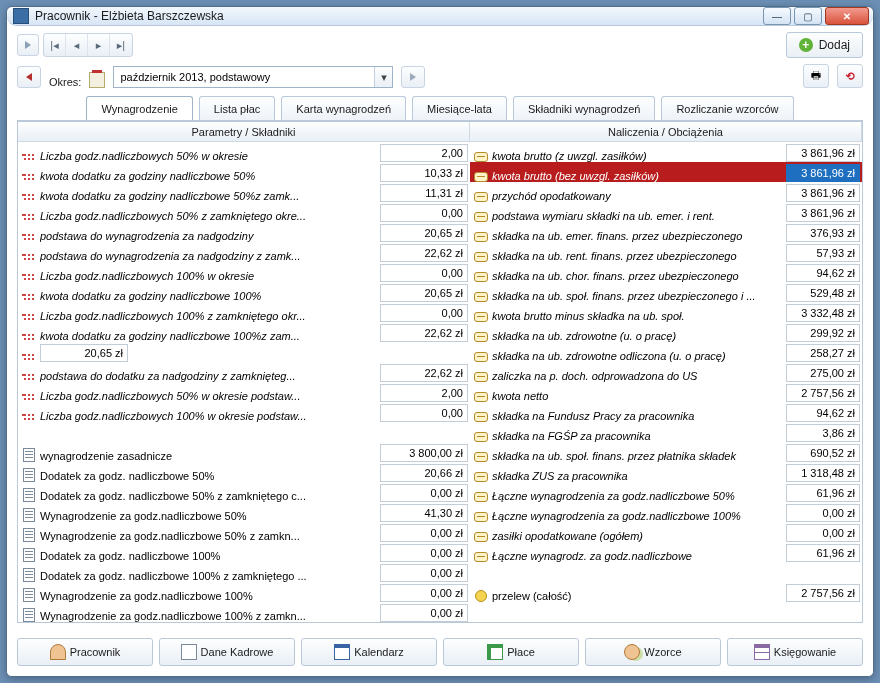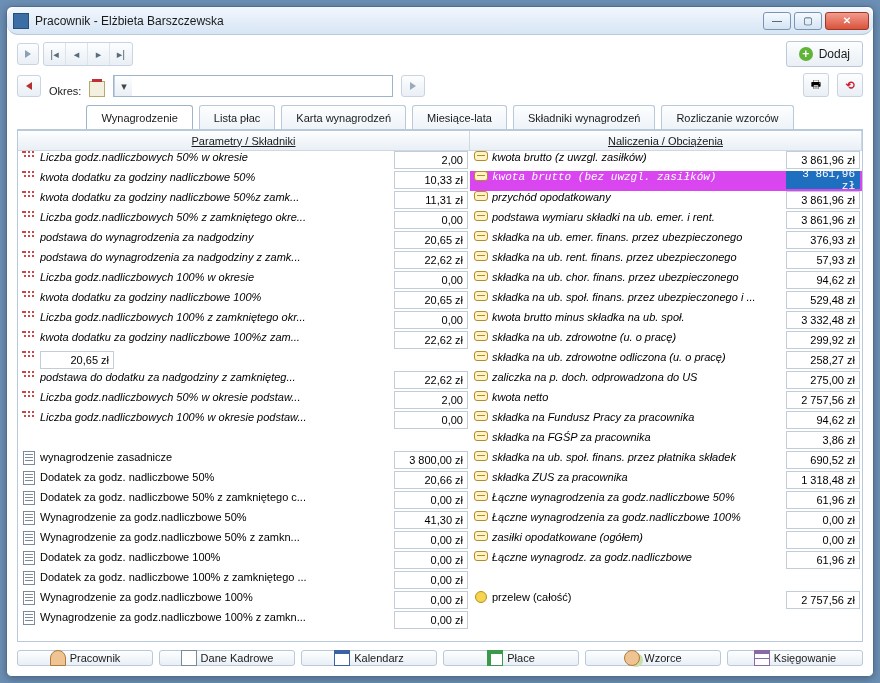--- a/index.html
+++ b/index.html
@@ -40,52 +40,52 @@
 
   
   .tabs { padding:0 18px; display:flex; gap:6px; justify-content:center; }
   .tab { height:24px; padding:0 14px; border:1px solid #b9c9da; border-bottom:none; border-radius:3px 3px 0 0; background:linear-gradient(#fdfefe,#eef3f9); display:flex; align-items:center; color:#1a1a1a; cursor:pointer; }
   .tab.active { background:#fff; font-weight:normal; border-color:#9fb4c9; position:relative; z-index:2; }
   .tab-underline { height:1px; background:#b9c9da; margin:0 10px; }
 
   
   .grid-wrap { flex:1; display:flex; flex-direction:column; border:1px solid #b9c9da; margin:0 10px; background:#fff; overflow:hidden; }
   .grid-head { display:flex; height:20px; background:linear-gradient(#fdfefe,#e9eff6); border-bottom:1px solid #cfd9e4; }
-  .grid-head > div { display:flex; align-items:center; justify-content:center; border-right:1px solid #cfd9e4; color:#1a1a1a;text-decoration:underline; }
+  .grid-head > div { display:flex; align-items:center; justify-content:center; border-right:1px solid #cfd9e4; color:#1a1a1a; }
   .gh-left { width:452px; }
   .gh-right { flex:1; }
 
   .grid-body { flex:1; overflow:auto; }
   .cols { display:flex; }
   .col-left { width:452px; }
   .col-right { flex:1; }
 
-  .row { display:flex; align-items:flex-start; height:20px; }
+  .row { display:flex; align-items:flex-end; height:20px; }
   .row .ic { width:22px; display:flex; align-items:center; justify-content:center; }
   .row .lbl { flex:1; padding-right:6px; white-space:nowrap; overflow:hidden; text-overflow:ellipsis; font-style:italic; }
   .row .lbl.nonitalic { font-style:normal; }
-  .row .val { width:74px; height:18px; border:1px solid #c3cdd8; margin-right:2px; text-align:right; padding:0 4px; display:flex; align-items:center; justify-content:flex-end; font-style:normal; background:#fff; }
+  .row .val { width:88px; height:18px; border:1px solid #c3cdd8; margin-right:2px; text-align:right; padding:0 4px; display:flex; align-items:center; justify-content:flex-end; font-style:normal; background:#fff; }
   .col-right .row .val { width:74px; }
-  .col-right .row.selected { background:#d946ef; color:#fff;font-family:Liberation Mono, monospace; }
+  .col-right .row.selected { background:#b91c1c; color:#fff; }
   .col-right .row.selected .val { background:#1f6fc0; border-color:#1f6fc0; color:#fff; }
   .col-right .row.selected .lbl { font-style:italic; }
 
   
   .ic-dots { width:14px; height:8px; position:relative; }
   .ic-dots::before,.ic-dots::after { content:""; position:absolute; width:2px; height:2px; background:#c44; top:0; }
   .ic-dots::before { left:2px; box-shadow:4px 0 #c44, 8px 0 #c44, 0 4px #c44, 4px 4px #c44, 8px 4px #c44; }
   .ic-doc { width:12px; height:14px; background:#fff; border:1px solid #7b8a99; position:relative; }
   .ic-doc::before { content:""; position:absolute; left:1px; top:2px; right:1px; height:1px; background:#7b8a99; box-shadow:0 3px #7b8a99, 0 6px #7b8a99; }
   .ic-link { width:14px; height:10px; border:1px solid #b58a2a; border-radius:3px; background:#fff3c8; position:relative; }
   .ic-link::before { content:""; position:absolute; top:3px; left:2px; right:2px; height:1px; background:#b58a2a; }
   .ic-coin { width:12px; height:12px; border-radius:50%; background:#f4d451; border:1px solid #b89116; }
 
   
   .bottom { padding:8px 10px 10px 10px; display:flex; gap:6px; }
-  .bbtn { flex:1; height:16px; border:1px solid #b9c9da; border-radius:3px; background:linear-gradient(#fdfefe,#e9eff6); display:flex; align-items:center; justify-content:center; gap:4px; cursor:pointer; color:#1a1a1a; }
+  .bbtn { flex:1; height:28px; border:1px solid #b9c9da; border-radius:3px; background:linear-gradient(#fdfefe,#e9eff6); display:flex; align-items:center; justify-content:center; gap:4px; cursor:pointer; color:#1a1a1a;margin-top:7px; }
   .bic { width:16px; height:16px; }
   .bic.person { background:#f0c392; border:1px solid #b07b3a; border-radius:50% 50% 0 0; }
   .bic.doc2 { background:#fff; border:1px solid #7b8a99; }
   .bic.cal { background:#fff; border:1px solid #3a63a5; box-shadow:inset 0 3px #3a63a5; }
   .bic.people { background:#f0c392; border:1px solid #b07b3a; border-radius:50%; box-shadow:4px 2px 0 -1px #cae0a8; }
   .bic.grid { background:#fff; border:1px solid #3a9a4a; box-shadow:inset 3px 0 #3a9a4a, inset 0 3px #3a9a4a; }
   .bic.list { background:#fff; border:1px solid #8a6aa5; box-shadow:inset 0 3px #8a6aa5, inset 0 7px #fff, inset 0 8px #8a6aa5; }
 
   svg.arrow { width:8px; height:8px; }
 </style>
@@ -127,20 +127,21 @@
 
     <div class="period-row">
       <div class="period-nav">
         <svg class="arrow" viewBox="0 0 8 8">
             <polygon points="7,0 1,4 7,8" fill="#b43030"></polygon>
           </svg>
       </div>
       <span class="period-label">Okres:</span>
       <div class="cal-icon"></div>
       <div class="period-combo">
+        <input type="text" value="październik 2013, podstawowy" style="">
         <div class="dd">▾</div>
       </div>
       <div class="period-nav" style="color:#9aaabb">
         <svg class="arrow" viewBox="0 0 8 8">
             <polygon points="1,0 7,4 1,8" fill="#9aaabb"></polygon>
           </svg>
       </div>
       <div class="spacer"></div>
       <div class="sq-btn">
         <span>🖶</span>

